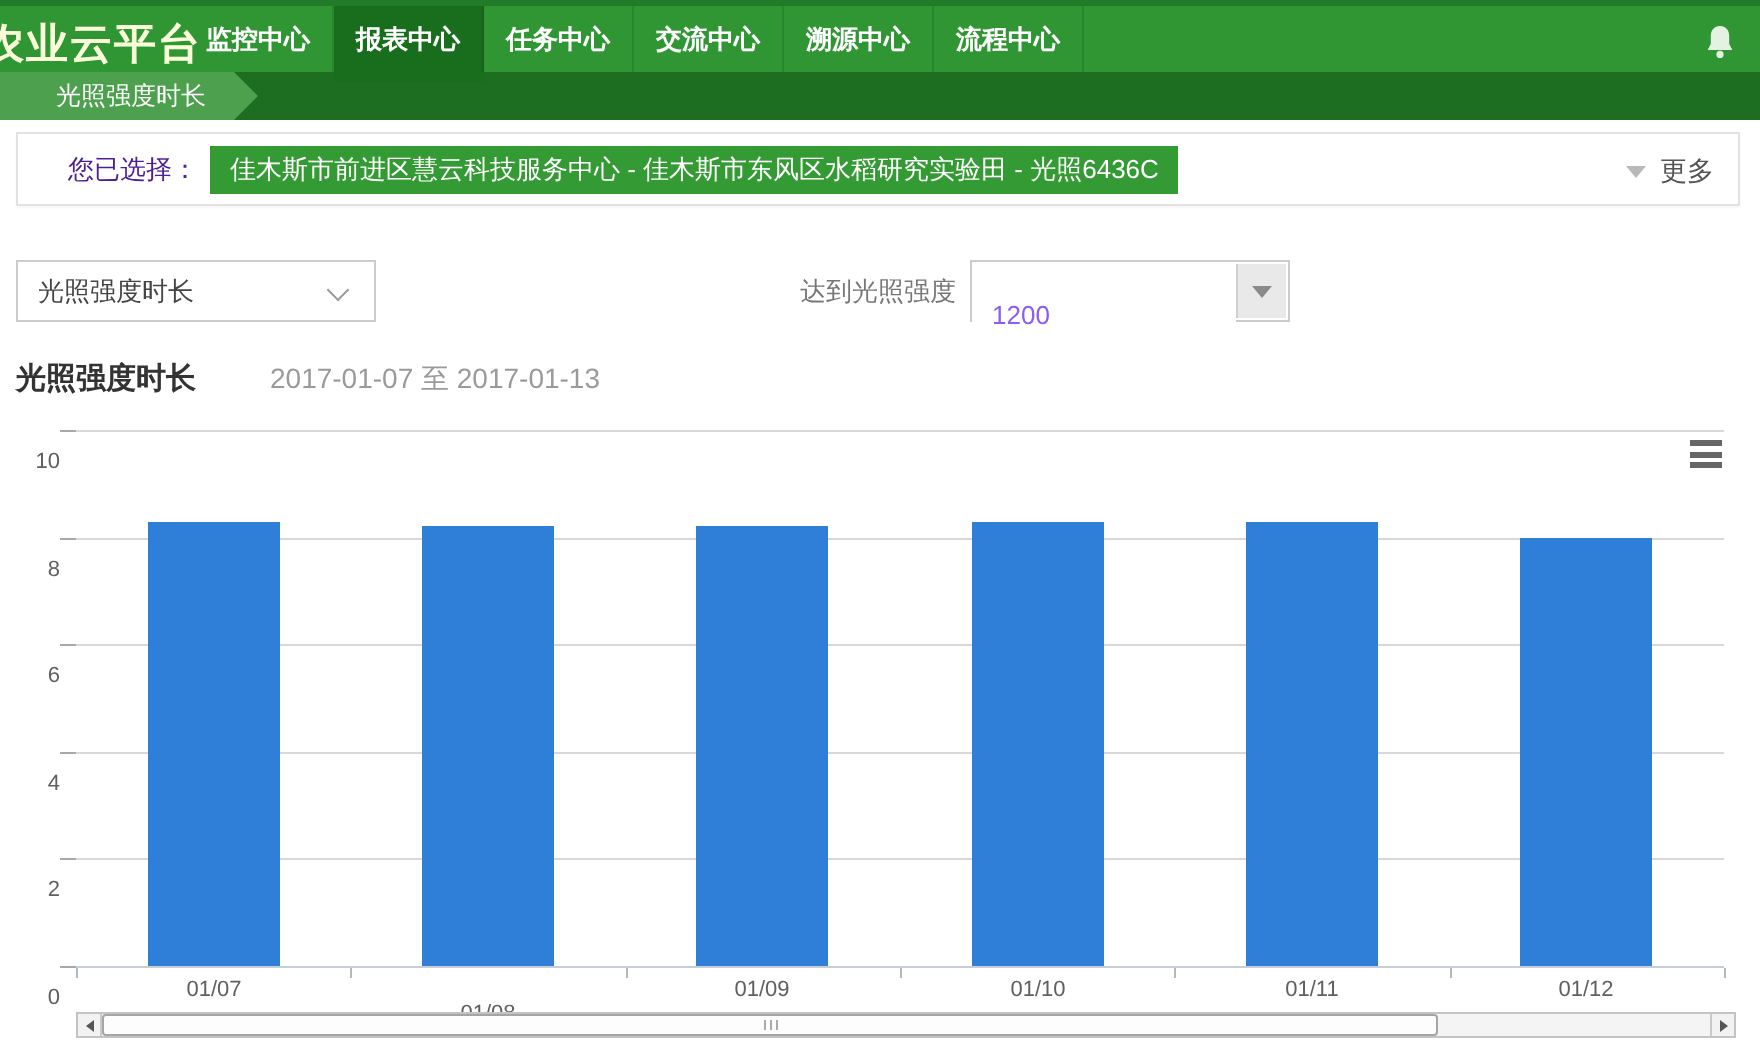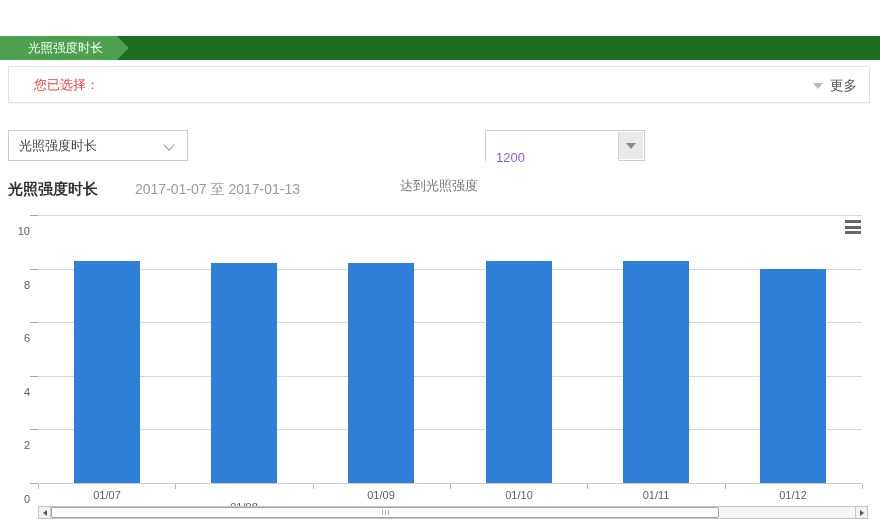--- a/index.html
+++ b/index.html
@@ -23,21 +23,21 @@
   .crumb-chip { position:relative; display:inline-block; height:24px; line-height:24px;
                 padding:0 14px 0 28px; background:#4ca04e; color:#fff; font-size:12.5px; }
   .crumb-chip::after { content:""; position:absolute; right:-12px; top:0;
                 border-top:12px solid transparent; border-bottom:12px solid transparent;
                 border-left:12px solid #4ca04e; }
 
   
   .select-box { position:absolute; top:66px; left:8px; width:862px; height:37px; background:#fff;
                 border:1px solid #e2e2e2; box-shadow:0 1px 1px rgba(0,0,0,0.04);
                 display:flex; align-items:center; padding-left:25px; }
-  .select-label { color:#ef4444; font-size:13px; white-space:nowrap; }
+  .select-label { color:#4c1d95; font-size:13px; white-space:nowrap; }
   .select-chip { margin-left:6px; background:#349a34; color:#fff; font-size:13px;
                  padding:3px 10px; white-space:nowrap; }
   .more-btn { position:absolute; right:12px; top:0; height:37px; display:flex; align-items:center;
               gap:7px; cursor:pointer; }
   .caret-down { width:0; height:0; border-left:5px solid transparent; border-right:5px solid transparent;
                 border-top:6px solid #b9b9b9; }
   .more-text { color:#555; font-size:13.5px; }
 
   
   .metric-select { position:absolute; top:130px; left:8px; width:180px; height:31px;
@@ -47,21 +47,21 @@
              border-right:1.5px solid #999; border-bottom:1.5px solid #999; transform:rotate(45deg); }
   .range-group { position:absolute; top:130px; left:205px; height:31px; display:flex; }
   .range-btn { height:31px; padding:0 14px; line-height:29px; font-size:13px; color:#666;
                background:#fff; border:1px solid #d5d5d5; margin-left:-1px; cursor:pointer; white-space:nowrap; }
   .range-btn:first-child { margin-left:0; }
   .range-btn.active { background:#2f9633; border-color:#2f9633; color:#fff; font-weight:bold; z-index:2; }
   .range-caret { width:22px; display:flex; align-items:center; justify-content:center;
                  border:1px solid #d5d5d5; margin-left:-1px; background:#fff; cursor:pointer; }
   .range-caret .caret-down { border-top-color:#b5b5b5; border-left-width:5px; border-right-width:5px; }
   .thresh-label { position:absolute; top:130px; left:400px; height:31px; line-height:31px;
-                  font-size:13px; color:#777;margin-top:40px; }
+                  font-size:13px; color:#777; }
   .thresh-wrap { position:absolute; top:130px; left:485px; width:160px; height:31px;
                  border:1px solid #ccc; background:#fff; }
   .thresh-input { position:absolute; left:0; top:12px; width:132px; height:29px; border:0; outline:none;
                   padding-left:10px; font-size:13px; color:#8b5cf6; font-family:inherit; }
   .thresh-caret { position:absolute; right:1px; top:1px; width:25px; height:27px; background:#e9e9e9;
                   border-left:1px solid #d0d0d0; display:flex; align-items:center; justify-content:center;
                   cursor:pointer; }
   .thresh-caret .caret-down { border-top-color:#8a8a8a; }
   .unit-label { position:absolute; top:130px; left:655px; height:31px; line-height:31px;
                 font-size:13px; color:#777; }
@@ -97,27 +97,43 @@
   .hs-thumb { position:absolute; left:12px; top:0; width:668px; height:11px; background:#fdfdfd;
               border:1px solid #a5a5a5; border-radius:2px; cursor:grab;
               display:flex; align-items:center; justify-content:center; gap:2px; }
   .hs-thumb i { display:block; width:1px; height:5px; background:#aaa; }
 </style>
 </head>
 <body>
 
 <div class="screen">
 
+  <div class="navbar">
+    <div class="brand">农业云平台</div>
+    <div class="nav-tabs">
+      <div class="nav-tab">监控中心</div>
+      <div class="nav-tab active">报表中心</div>
+      <div class="nav-tab">任务中心</div>
+      <div class="nav-tab">交流中心</div>
+      <div class="nav-tab">溯源中心</div>
+      <div class="nav-tab">流程中心</div>
+    </div>
+    <svg class="bell" viewBox="0 0 16 18">
+      <path d="M8 1 C5 1 3.4 3.2 3.4 6 L3.4 10 L1.8 13 L14.2 13 L12.6 10 L12.6 6 C12.6 3.2 11 1 8 1 Z" fill="#e4f2e1"></path>
+      <circle cx="8" cy="15.2" r="1.8" fill="#e4f2e1"></circle>
+    </svg>
+  </div>
 
   <div class="crumb-bar">
     <div class="crumb-chip">光照强度时长</div>
   </div>
 
   <div class="select-box">
     <span class="select-label">您已选择：</span>
+    <span class="select-chip">佳木斯市前进区慧云科技服务中心 - 佳木斯市东风区水稻研究实验田 - 光照6436C</span>
     <div class="more-btn">
       <span class="caret-down"></span>
       <span class="more-text">更多</span>
     </div>
   </div>
 
   <div class="metric-select">
     <span>光照强度时长</span>
     <span class="chevron"></span>
   </div>

